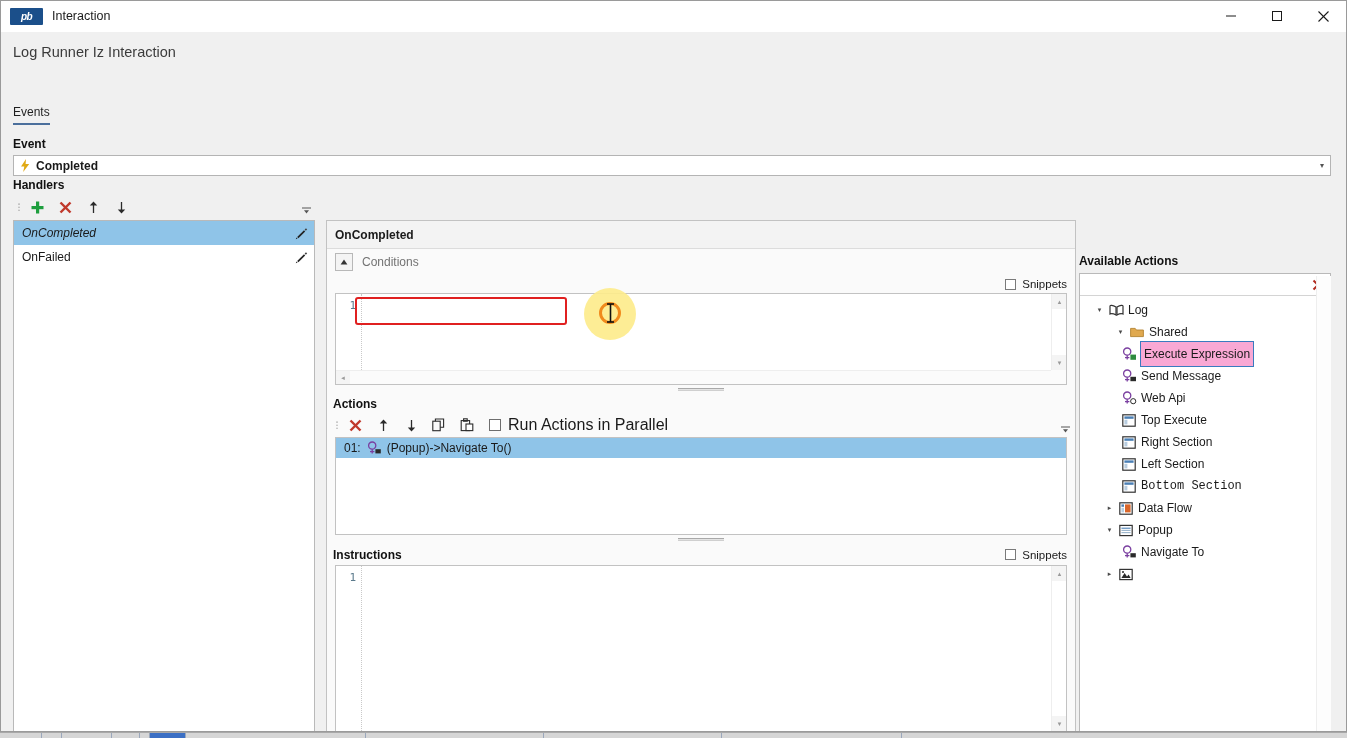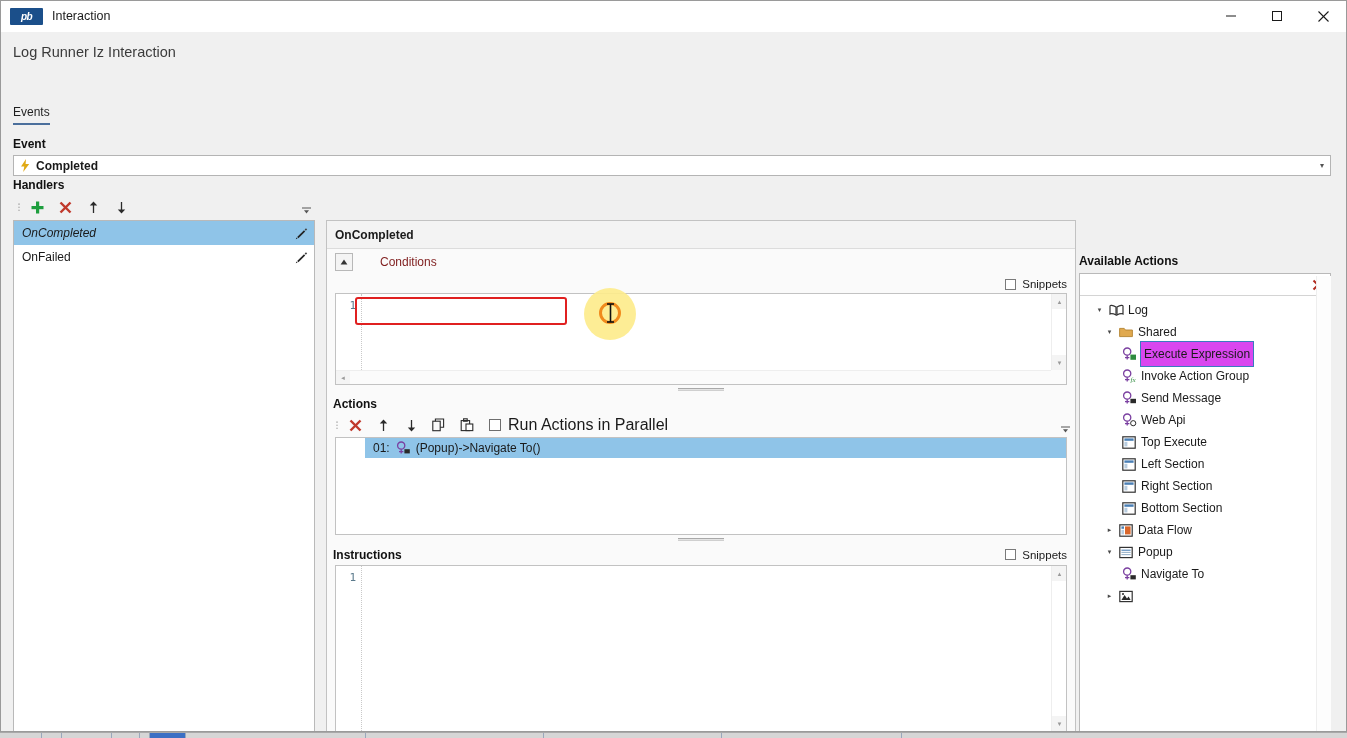--- a/index.html
+++ b/index.html
@@ -211,23 +211,23 @@
   }
   .collapse-btn {
     width: 18px; height: 18px;
     border: 1px solid #b8b8b8;
     background: #f4f4f4;
     display: flex; align-items: center; justify-content: center;
     font-size: 7px;
     color: #333;
   }
   #conditions-title {
-    margin-left: 27px;
-    font-size: 12px;
-    color: #7f1d1d;
+    margin-left: 9px;
+    font-size: 12px;
+    color: #737373;
   }
 
   .snippets-row {
     height: 18px;
     display: flex;
     align-items: center;
     justify-content: flex-end;
     padding-right: 8px;
     flex: 0 0 auto;
   }
@@ -451,21 +451,21 @@
     position: relative;
   }
   .tree-row {
     height: 22px;
     display: flex;
     align-items: center;
     font-size: 12px;
     color: #1a1a1a;
   }
   .tree-row.selected-node .node-label {
-    background: #d946ef;
+    background: #f9a8d4;
     border: 1px solid #3a7bbf;
     padding: 5px 3px;
     margin-left: -1px;
   }
   .tw {
     width: 15px;
     display: flex; align-items: center; justify-content: center;
     font-size: 7px;
     color: #4a4a4a;
   }
@@ -702,21 +702,21 @@
         <span class="cb"></span>
         <span class="cb-label">Run Actions in Parallel</span>
         <div class="tb-overflow2">
           <svg width="11" height="9" viewBox="0 0 11 9">
             <line x1="1" y1="2" x2="10" y2="2" stroke="#555" stroke-width="1"></line>
             <polygon points="3,4.2 8,4.2 5.5,7.6" fill="#555"></polygon>
           </svg>
         </div>
       </div>
 
-      <div id="actions-list" style="flex:0 0 98px;padding-left:29px;">
+      <div id="actions-list" style="flex:0 0 98px;">
         <div class="action-row selected">
           <span class="action-idx">01:</span>
           <span class="action-icon">
             <svg width="15" height="14" viewBox="0 0 15 14">
               <circle cx="5.2" cy="4.6" r="3.6" fill="none" stroke="#7a3fa0" stroke-width="1.3"></circle>
               <line x1="5.2" y1="8.2" x2="5.2" y2="12.4" stroke="#7a3fa0" stroke-width="1.3"></line>
               <line x1="3.0" y1="10.6" x2="7.4" y2="10.6" stroke="#7a3fa0" stroke-width="1.3"></line>
               <rect x="8.4" y="8.2" width="5.4" height="4.2" fill="#2a2a2a"></rect>
             </svg>
           </span>
@@ -768,21 +768,21 @@
             <span class="tw">▾</span>
             <span class="node-icon">
               <svg width="15" height="12" viewBox="0 0 15 12">
                 <path d="M1,10 L1,2 C1,1 3.5,1 7,3 L7,11 C3.5,9 1,10 1,10 Z" fill="none" stroke="#333" stroke-width="1.2"></path>
                 <path d="M14,10 L14,2 C14,1 11.5,1 8,3 L8,11 C11.5,9 14,10 14,10 Z" fill="none" stroke="#333" stroke-width="1.2"></path>
               </svg>
             </span>
             <span class="node-label">Log</span>
           </div>
 
-          <div class="tree-row" style="padding-left:22px;">
+          <div class="tree-row" style="padding-left:33px;">
             <span class="tw">▾</span>
             <span class="node-icon">
               <svg width="14" height="12" viewBox="0 0 14 12">
                 <path d="M0.6,2.4 L5.2,2.4 L6.4,4.0 L13.4,4.0 L13.4,10.6 L0.6,10.6 Z" fill="#e0a94f" stroke="#b3822f" stroke-width="0.9"></path>
               </svg>
             </span>
             <span class="node-label">Shared</span>
           </div>
 
           <div class="tree-row selected-node" style="padding-left:40px;">
@@ -790,31 +790,20 @@
               <svg width="15" height="14" viewBox="0 0 15 14">
                 <circle cx="5.2" cy="4.6" r="3.6" fill="none" stroke="#7a3fa0" stroke-width="1.3"></circle>
                 <line x1="5.2" y1="8.2" x2="5.2" y2="12.4" stroke="#7a3fa0" stroke-width="1.3"></line>
                 <line x1="3.0" y1="10.6" x2="7.4" y2="10.6" stroke="#7a3fa0" stroke-width="1.3"></line>
                 <rect x="8.4" y="7.6" width="5.6" height="5.2" fill="#2e8b3e"></rect>
               </svg>
             </span>
             <span class="node-label">Execute Expression</span>
           </div>
 
-          <div class="tree-row" style="padding-left:40px;">
-            <span class="node-icon">
-              <svg width="15" height="14" viewBox="0 0 15 14">
-                <circle cx="5.2" cy="4.6" r="3.6" fill="none" stroke="#7a3fa0" stroke-width="1.3"></circle>
-                <line x1="5.2" y1="8.2" x2="5.2" y2="12.4" stroke="#7a3fa0" stroke-width="1.3"></line>
-                <line x1="3.0" y1="10.6" x2="7.4" y2="10.6" stroke="#7a3fa0" stroke-width="1.3"></line>
-                <text x="8.6" y="13" font-size="7" fill="#2e8b3e" font-family="serif" font-style="italic">fx</text>
-              </svg>
-            </span>
-            <span class="node-label">Invoke Action Group</span>
-          </div>
 
           <div class="tree-row" style="padding-left:40px;">
             <span class="node-icon">
               <svg width="15" height="14" viewBox="0 0 15 14">
                 <circle cx="5.2" cy="4.6" r="3.6" fill="none" stroke="#7a3fa0" stroke-width="1.3"></circle>
                 <line x1="5.2" y1="8.2" x2="5.2" y2="12.4" stroke="#7a3fa0" stroke-width="1.3"></line>
                 <line x1="3.0" y1="10.6" x2="7.4" y2="10.6" stroke="#7a3fa0" stroke-width="1.3"></line>
                 <rect x="8.4" y="7.8" width="5.6" height="4.4" fill="#2a2a2a"></rect>
               </svg>
             </span>
@@ -846,35 +835,35 @@
           </div>
 
           <div class="tree-row" style="padding-left:40px;">
             <span class="node-icon">
               <svg width="14" height="13" viewBox="0 0 14 13">
                 <rect x="0.8" y="0.8" width="12.4" height="11.4" fill="#fff" stroke="#333" stroke-width="1.2"></rect>
                 <rect x="2.4" y="2.4" width="9.2" height="2.4" fill="#4a7fb5"></rect>
                 <rect x="2.4" y="5.8" width="3.0" height="4.6" fill="#b8cde0"></rect>
               </svg>
             </span>
-            <span class="node-label">Left Section</span>
+            <span class="node-label">Right Section</span>
           </div>
 
           <div class="tree-row" style="padding-left:40px;">
             <span class="node-icon">
               <svg width="14" height="13" viewBox="0 0 14 13">
                 <rect x="0.8" y="0.8" width="12.4" height="11.4" fill="#fff" stroke="#333" stroke-width="1.2"></rect>
                 <rect x="2.4" y="2.4" width="9.2" height="2.4" fill="#4a7fb5"></rect>
                 <rect x="2.4" y="5.8" width="3.0" height="4.6" fill="#b8cde0"></rect>
               </svg>
             </span>
-            <span class="node-label">Right Section</span>
-          </div>
-
-          <div class="tree-row" style="padding-left:40px;">
+            <span class="node-label">Left Section</span>
+          </div>
+
+          <div class="tree-row" style="padding-left:40px;font-family:Liberation Mono, monospace;">
             <span class="node-icon">
               <svg width="14" height="13" viewBox="0 0 14 13">
                 <rect x="0.8" y="0.8" width="12.4" height="11.4" fill="#fff" stroke="#333" stroke-width="1.2"></rect>
                 <rect x="2.4" y="2.4" width="9.2" height="2.4" fill="#4a7fb5"></rect>
                 <rect x="2.4" y="5.8" width="3.0" height="4.6" fill="#b8cde0"></rect>
               </svg>
             </span>
             <span class="node-label">Bottom Section</span>
           </div>
 

